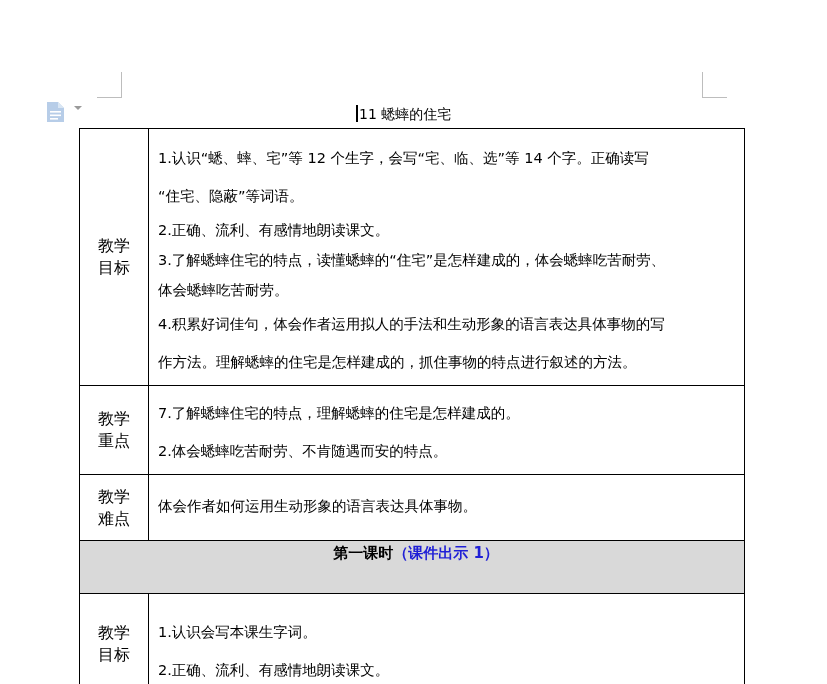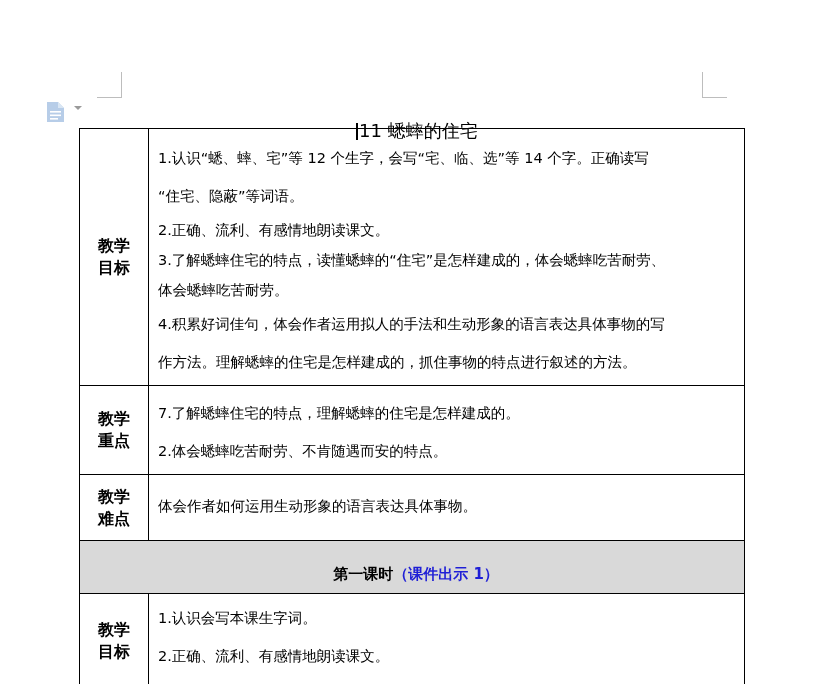--- a/index.html
+++ b/index.html
@@ -10,37 +10,37 @@
     color: #000;
   }
   .corner { position: absolute; border-color: #bdbdbd; border-style: solid; border-width: 0; }
   .corner-tl { left: 97px; top: 72px; width: 24px; height: 25px; border-right-width: 1px; border-bottom-width: 1px; }
   .corner-tr { left: 702px; top: 72px; width: 24px; height: 25px; border-left-width: 1px; border-bottom-width: 1px; }
 
   .paste-icon { position: absolute; left: 46px; top: 101px; width: 20px; height: 22px; }
   .paste-arrow { position: absolute; left: 74px; top: 106px; width: 0; height: 0;
     border-left: 4px solid transparent; border-right: 4px solid transparent; border-top: 4px solid #9a9a9a; }
 
-  .doc-title { position: absolute; left: 356px; top: 121px; font-size: 18px; line-height: 20px; white-space: nowrap; }
+  .doc-title { position: absolute; left: 356px; top: 104px; font-size: 14px; line-height: 20px; white-space: nowrap; }
   .caret { display: inline-block; width: 2px; height: 17px; background: #000; vertical-align: -3px; margin-right: 1px; }
 
   table.plan {
     position: absolute; left: 79px; top: 128px; width: 665px;
     border-collapse: collapse; table-layout: fixed;
   }
   table.plan td { border: 1px solid #000; padding: 0; vertical-align: middle; }
   .hdr td { background: #d9d9d9; height: 44px; }
   .bold-lbl { font-weight: bold; font-size: 15px; text-align: center; line-height: 22px; }
   .serif-val { font-family: "DejaVu Serif", "Liberation Serif", serif; font-size: 18px; color: #555; text-align: center; }
-  .lbl-col { text-align: center; font-weight: bold; font-size: 16px; line-height: 22px; }
+  .lbl-col { text-align: center; font-weight: normal; font-size: 16px; line-height: 22px; }
   .content { font-size: 14.5px; color: #000; padding-left: 1px !important; vertical-align: top !important; }
   .content p { margin: 8px; white-space: nowrap; }
   .lh30 { line-height: 30px; }
   .section-row td { background: #d9d9d9; height: 52px; vertical-align: top !important; text-align: center; font-weight: bold; font-size: 15px; }
-  .section-row .inner { padding-top: 24px; margin-left: 8px; }
+  .section-row .inner { padding-top: 3px; margin-left: 8px; }
   .blue { color: #1f1fd6; }
 </style>
 </head>
 <body>
 
 <div class="corner corner-tl"></div>
 <div class="corner corner-tr"></div>
 
 <div class="paste-icon">
   <svg width="20" height="22" viewBox="0 0 20 22">
@@ -119,21 +119,21 @@
       </div>
     </td>
   </tr>
 
   <tr style="height:95px">
     <td class="lbl-col">
       <div>教学</div>
       <div>目标</div>
     </td>
     <td colspan="5" class="content">
-      <div style="padding-top:1px">
+      <div style="padding-top:15px">
         <p class="lh30">1.认识会写本课生字词。</p>
         <p class="lh30">2.正确、流利、有感情地朗读课文。</p>
       </div>
     </td>
   </tr>
 
   <tr style="height:30px">
     <td></td>
     <td colspan="5"></td>
   </tr>

